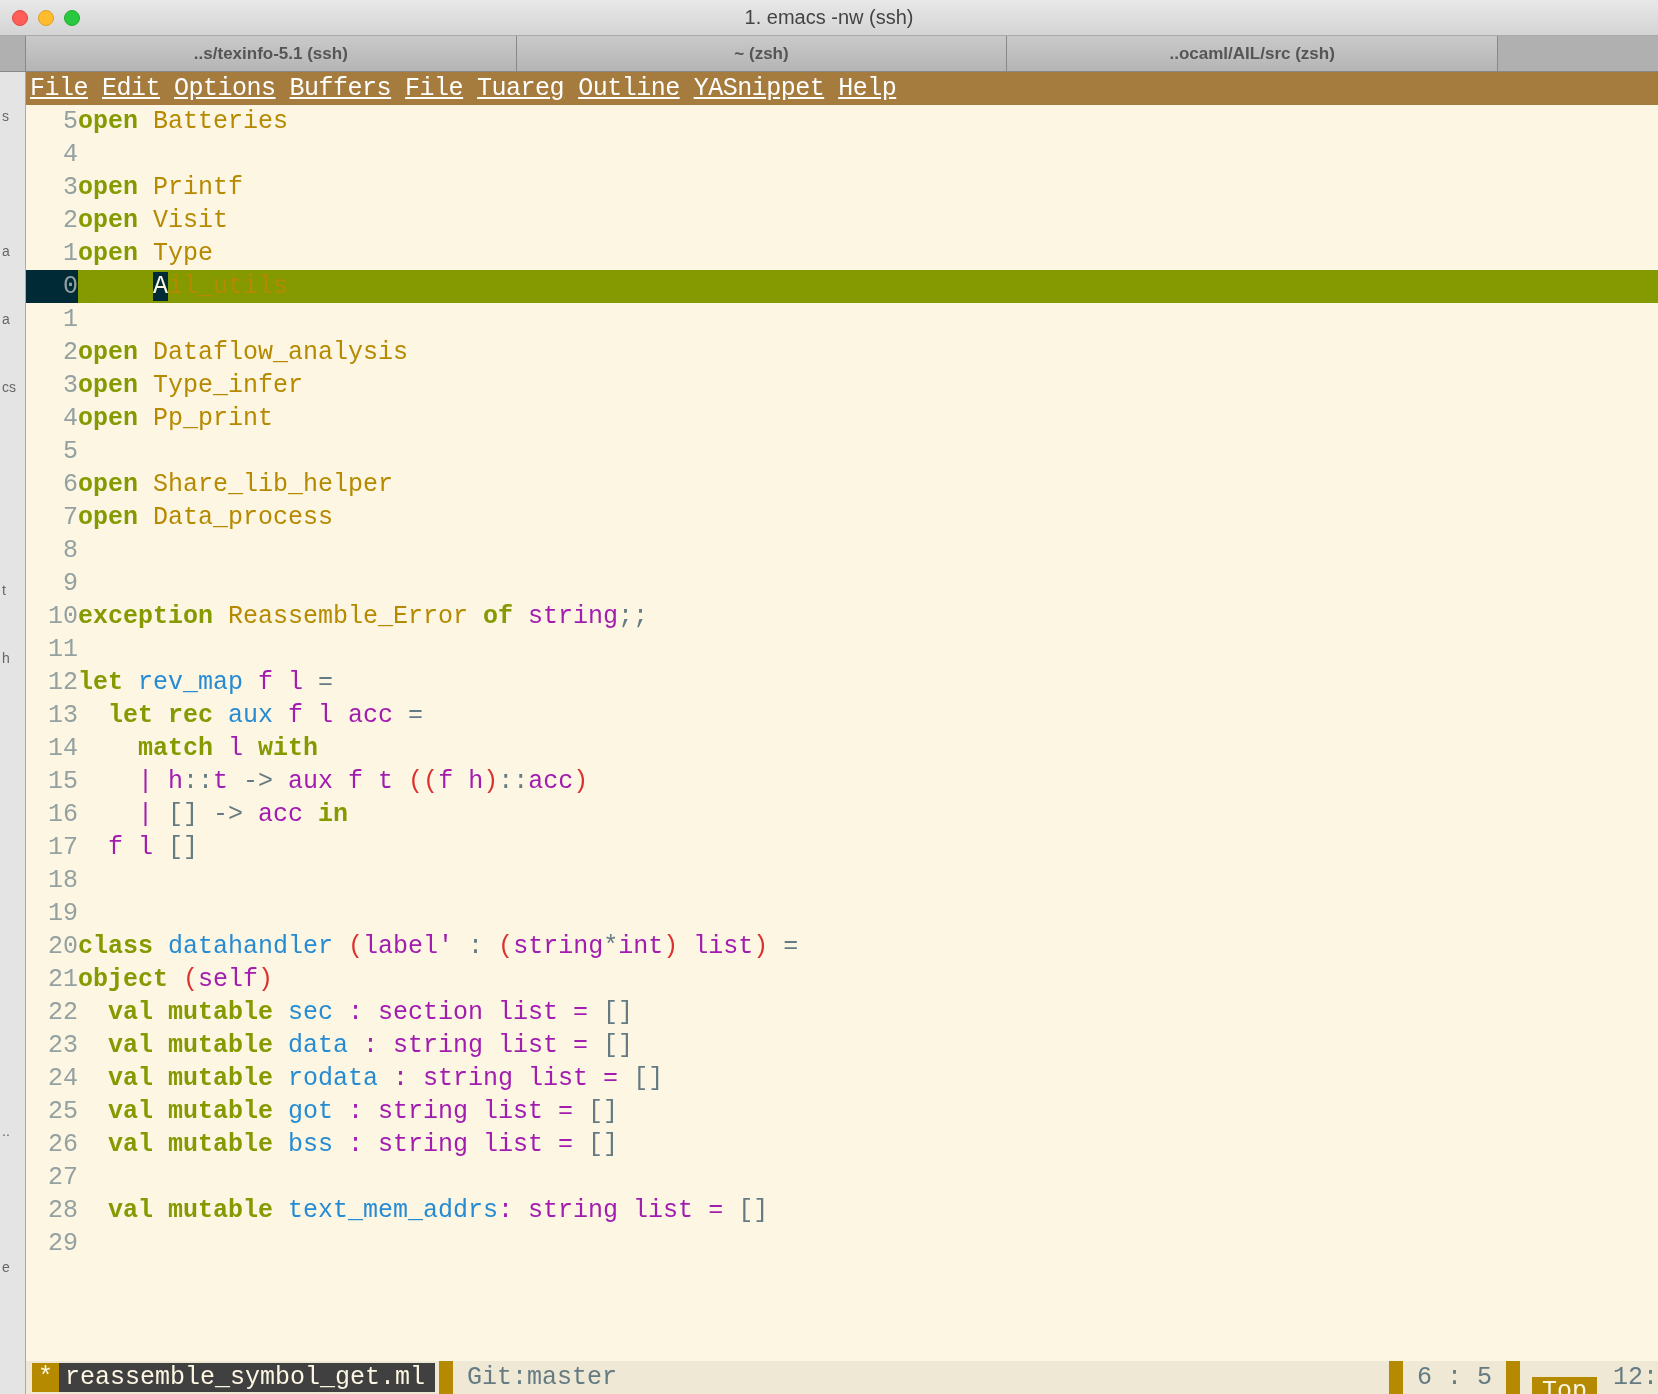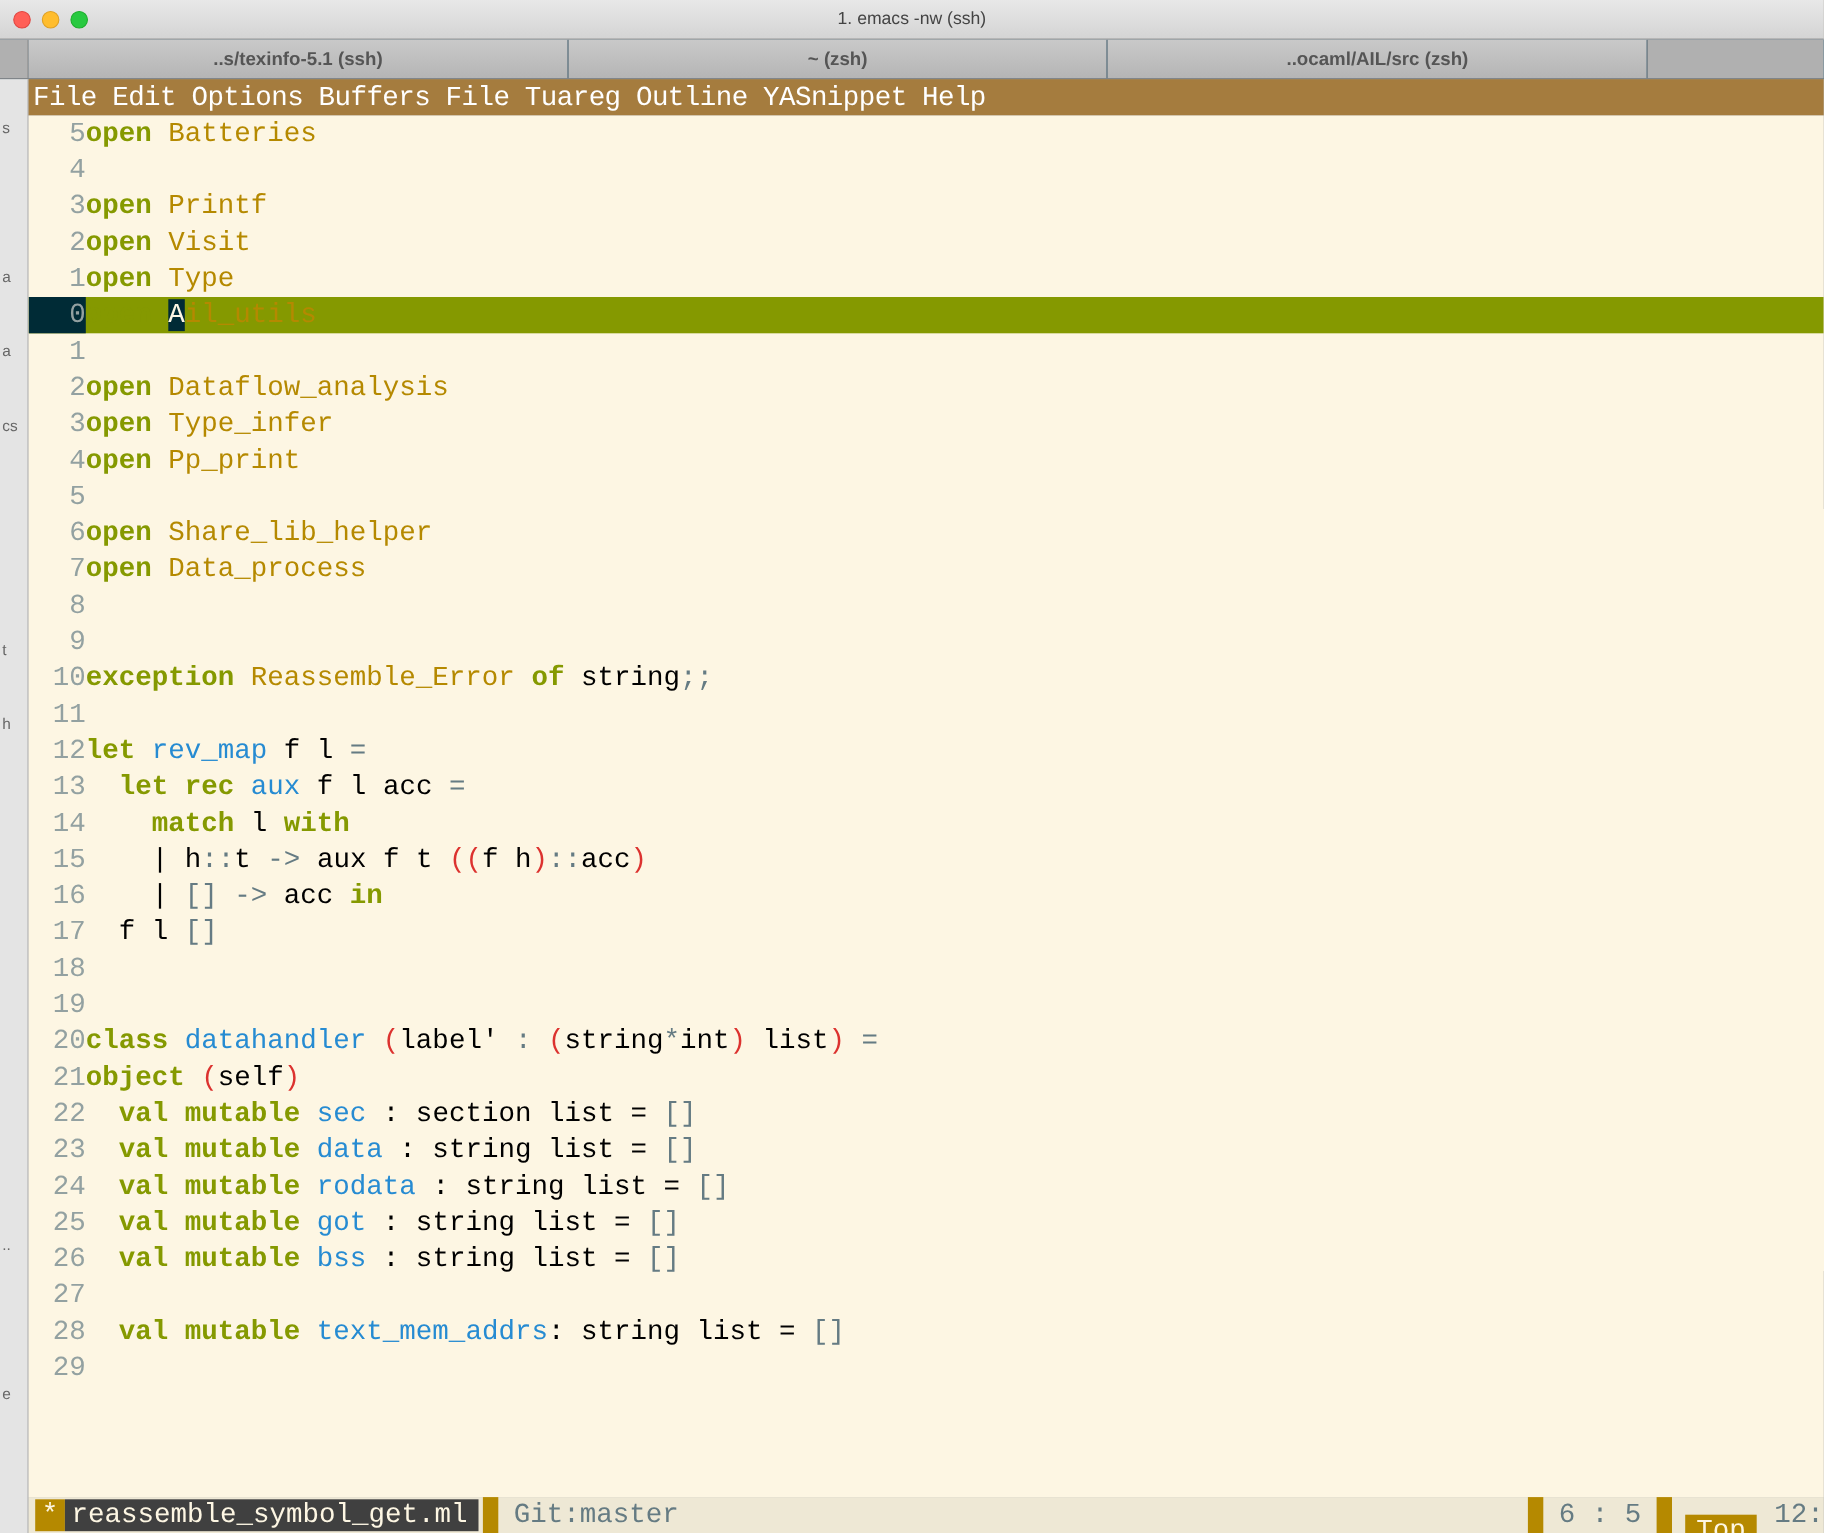--- a/index.html
+++ b/index.html
@@ -24,21 +24,21 @@
 }
 .traffic-lights { display: flex; gap: 10px; align-items: center; }
 .tl { width: 16px; height: 16px; border-radius: 50%; }
 .tl.red { background: #ff5f57; border: 1px solid #e04540; }
 .tl.yellow { background: #ffbd2e; border: 1px solid #dfa023; }
 .tl.green { background: #28c940; border: 1px solid #1dad2b; }
 .title {
   position: absolute; left: 0; right: 0;
   text-align: center;
   font-family: -apple-system, Helvetica, Arial, sans-serif;
-  font-size: 16px;
+  font-size: 20px;
   color: #444;
   pointer-events: none;
 }
 
 
 .tabbar {
   height: 36px;
   background: #0c4a6e;
   display: flex;
   border-bottom: 1px solid #888;
@@ -87,21 +87,21 @@
 .menubar {
   background: #a57c3e;
   color: #fff;
   padding: 2px 4px;
   display: flex;
   gap: 14px;
   font-size: 25px;
   font-weight: 500;
   letter-spacing: -0.5px;
 }
-.menubar .menu-item { cursor: pointer; }
+.menubar .menu-item { cursor: pointer; text-decoration: underline; }
 
 
 .codeview {
   background: #fdf6e3;
   flex: 1;
   overflow: hidden;
   font-size: 25px;
   line-height: 33px;
   white-space: pre;
   color: #657b83;
@@ -114,21 +114,21 @@
   color: #93a1a1;
   padding-right: 0;
   flex-shrink: 0;
 }
 .lnum.cur { background: #002b36; color: #93a1a1; }
 .codetxt { flex: 1; padding-left: 0; }
 
 
 .kw { color: #859900; font-weight: 600; }  
 .type { color: #b58900; }                   
-.id  { color: #000000; }                    
+.id  { color: #a21caf; }                    
 .fn  { color: #268bd2; }                    
 .op  { color: #657b83; }
 .paren { color: #dc322f; }
 
 .cursor-char {
   background: #002b36;
   color: #fdf6e3;
 }
 
 

